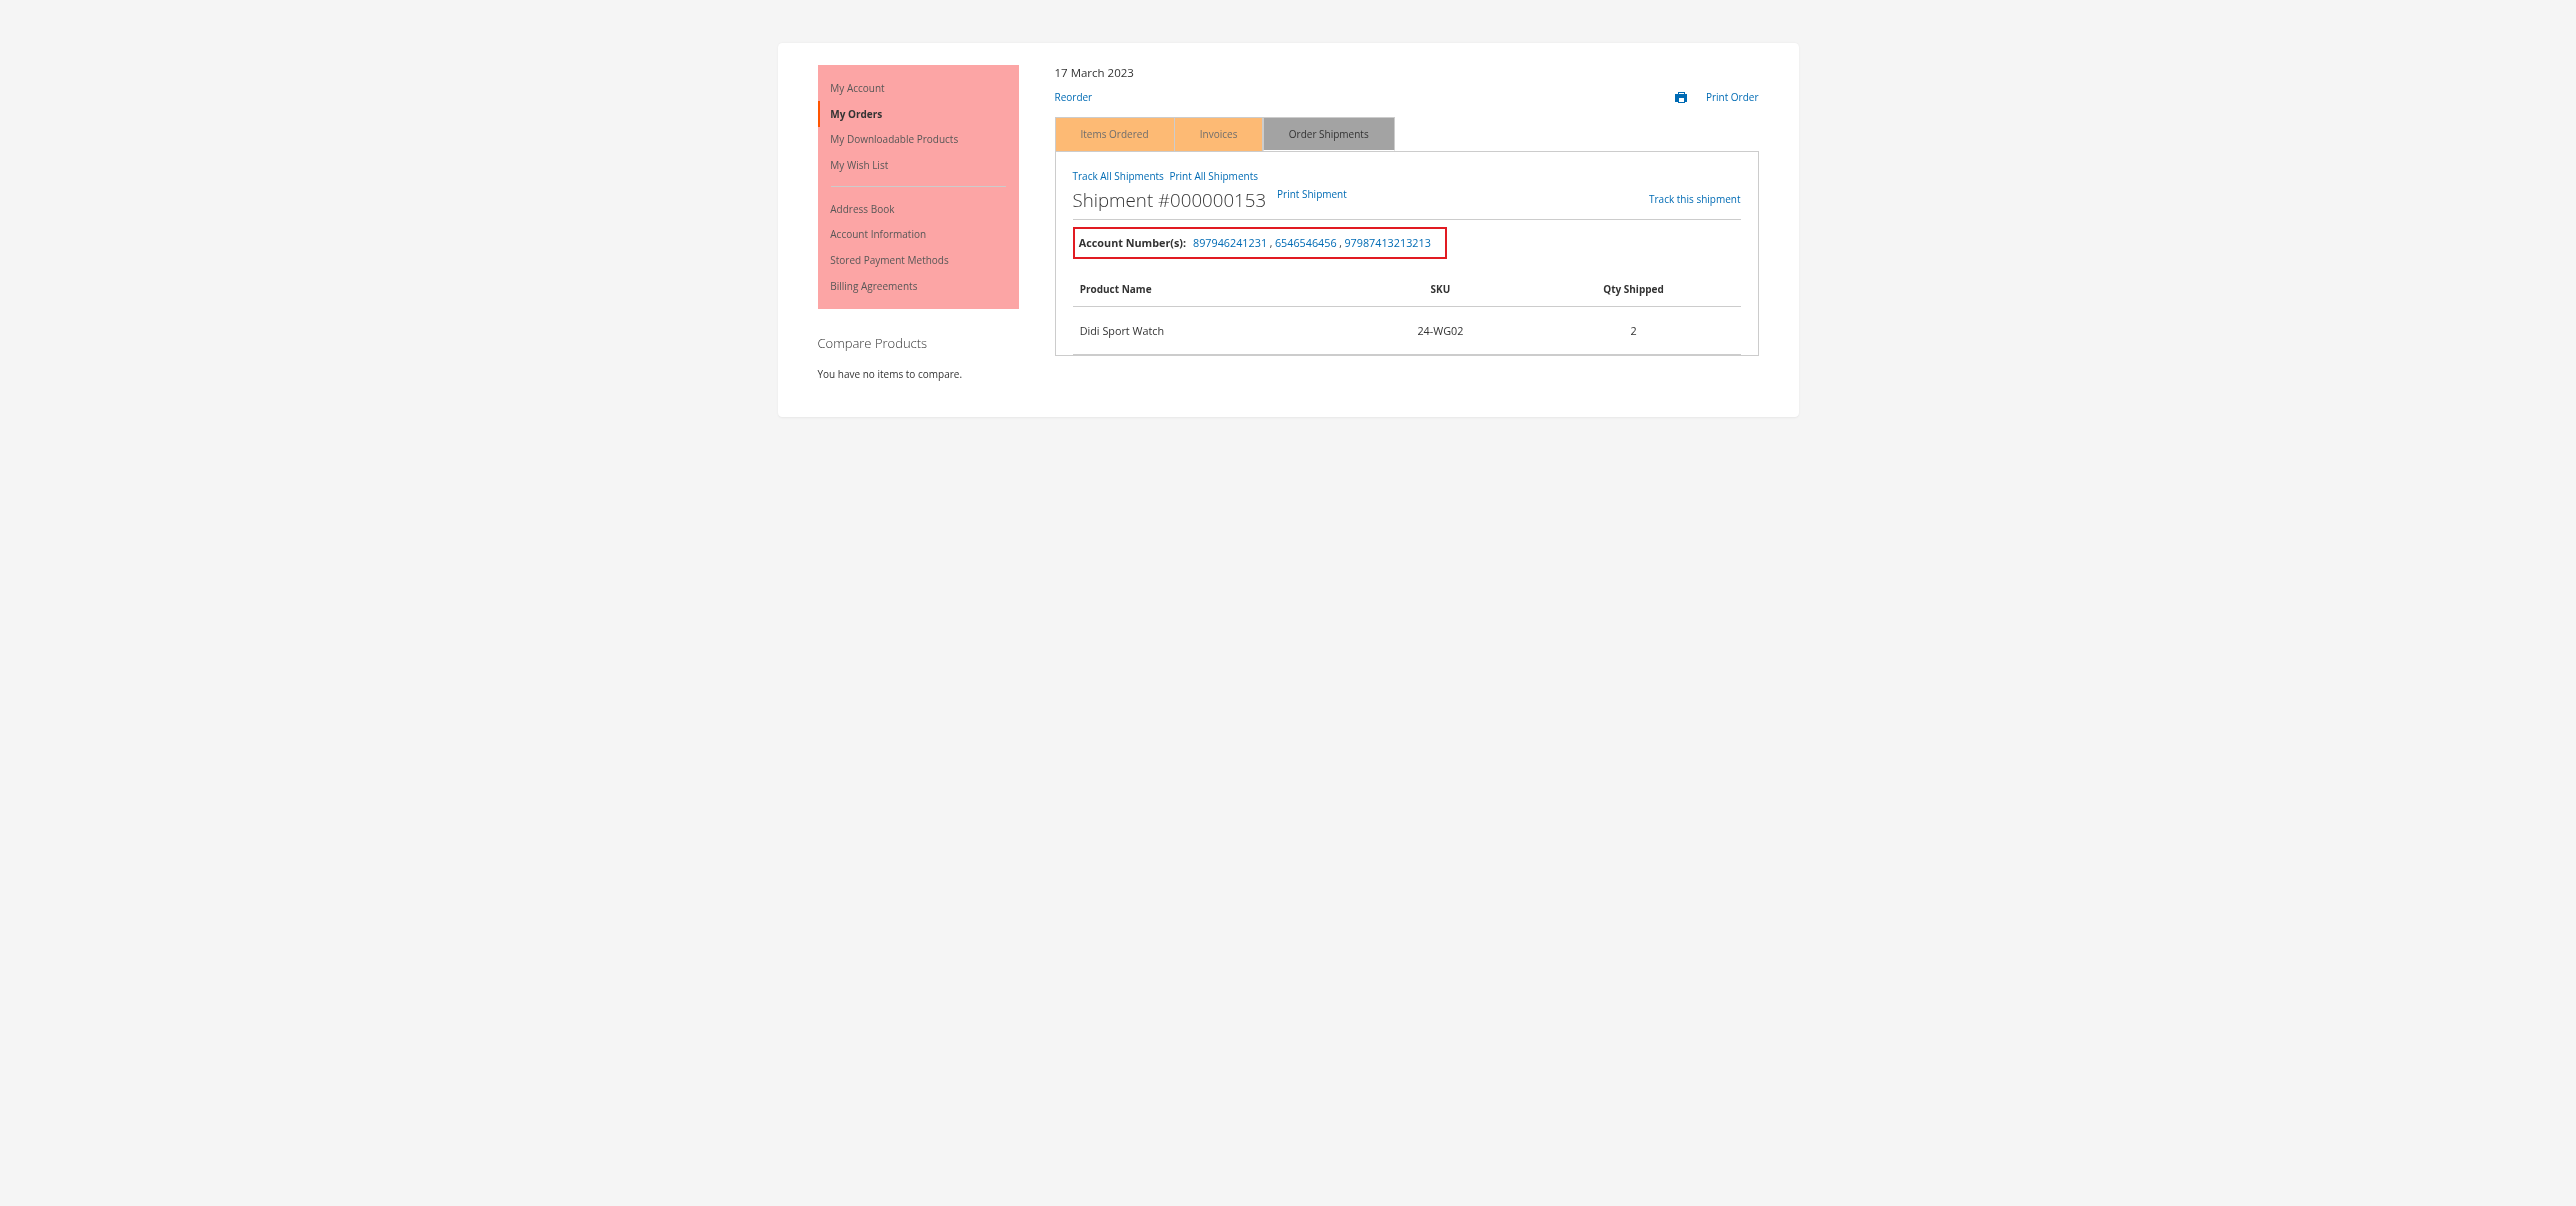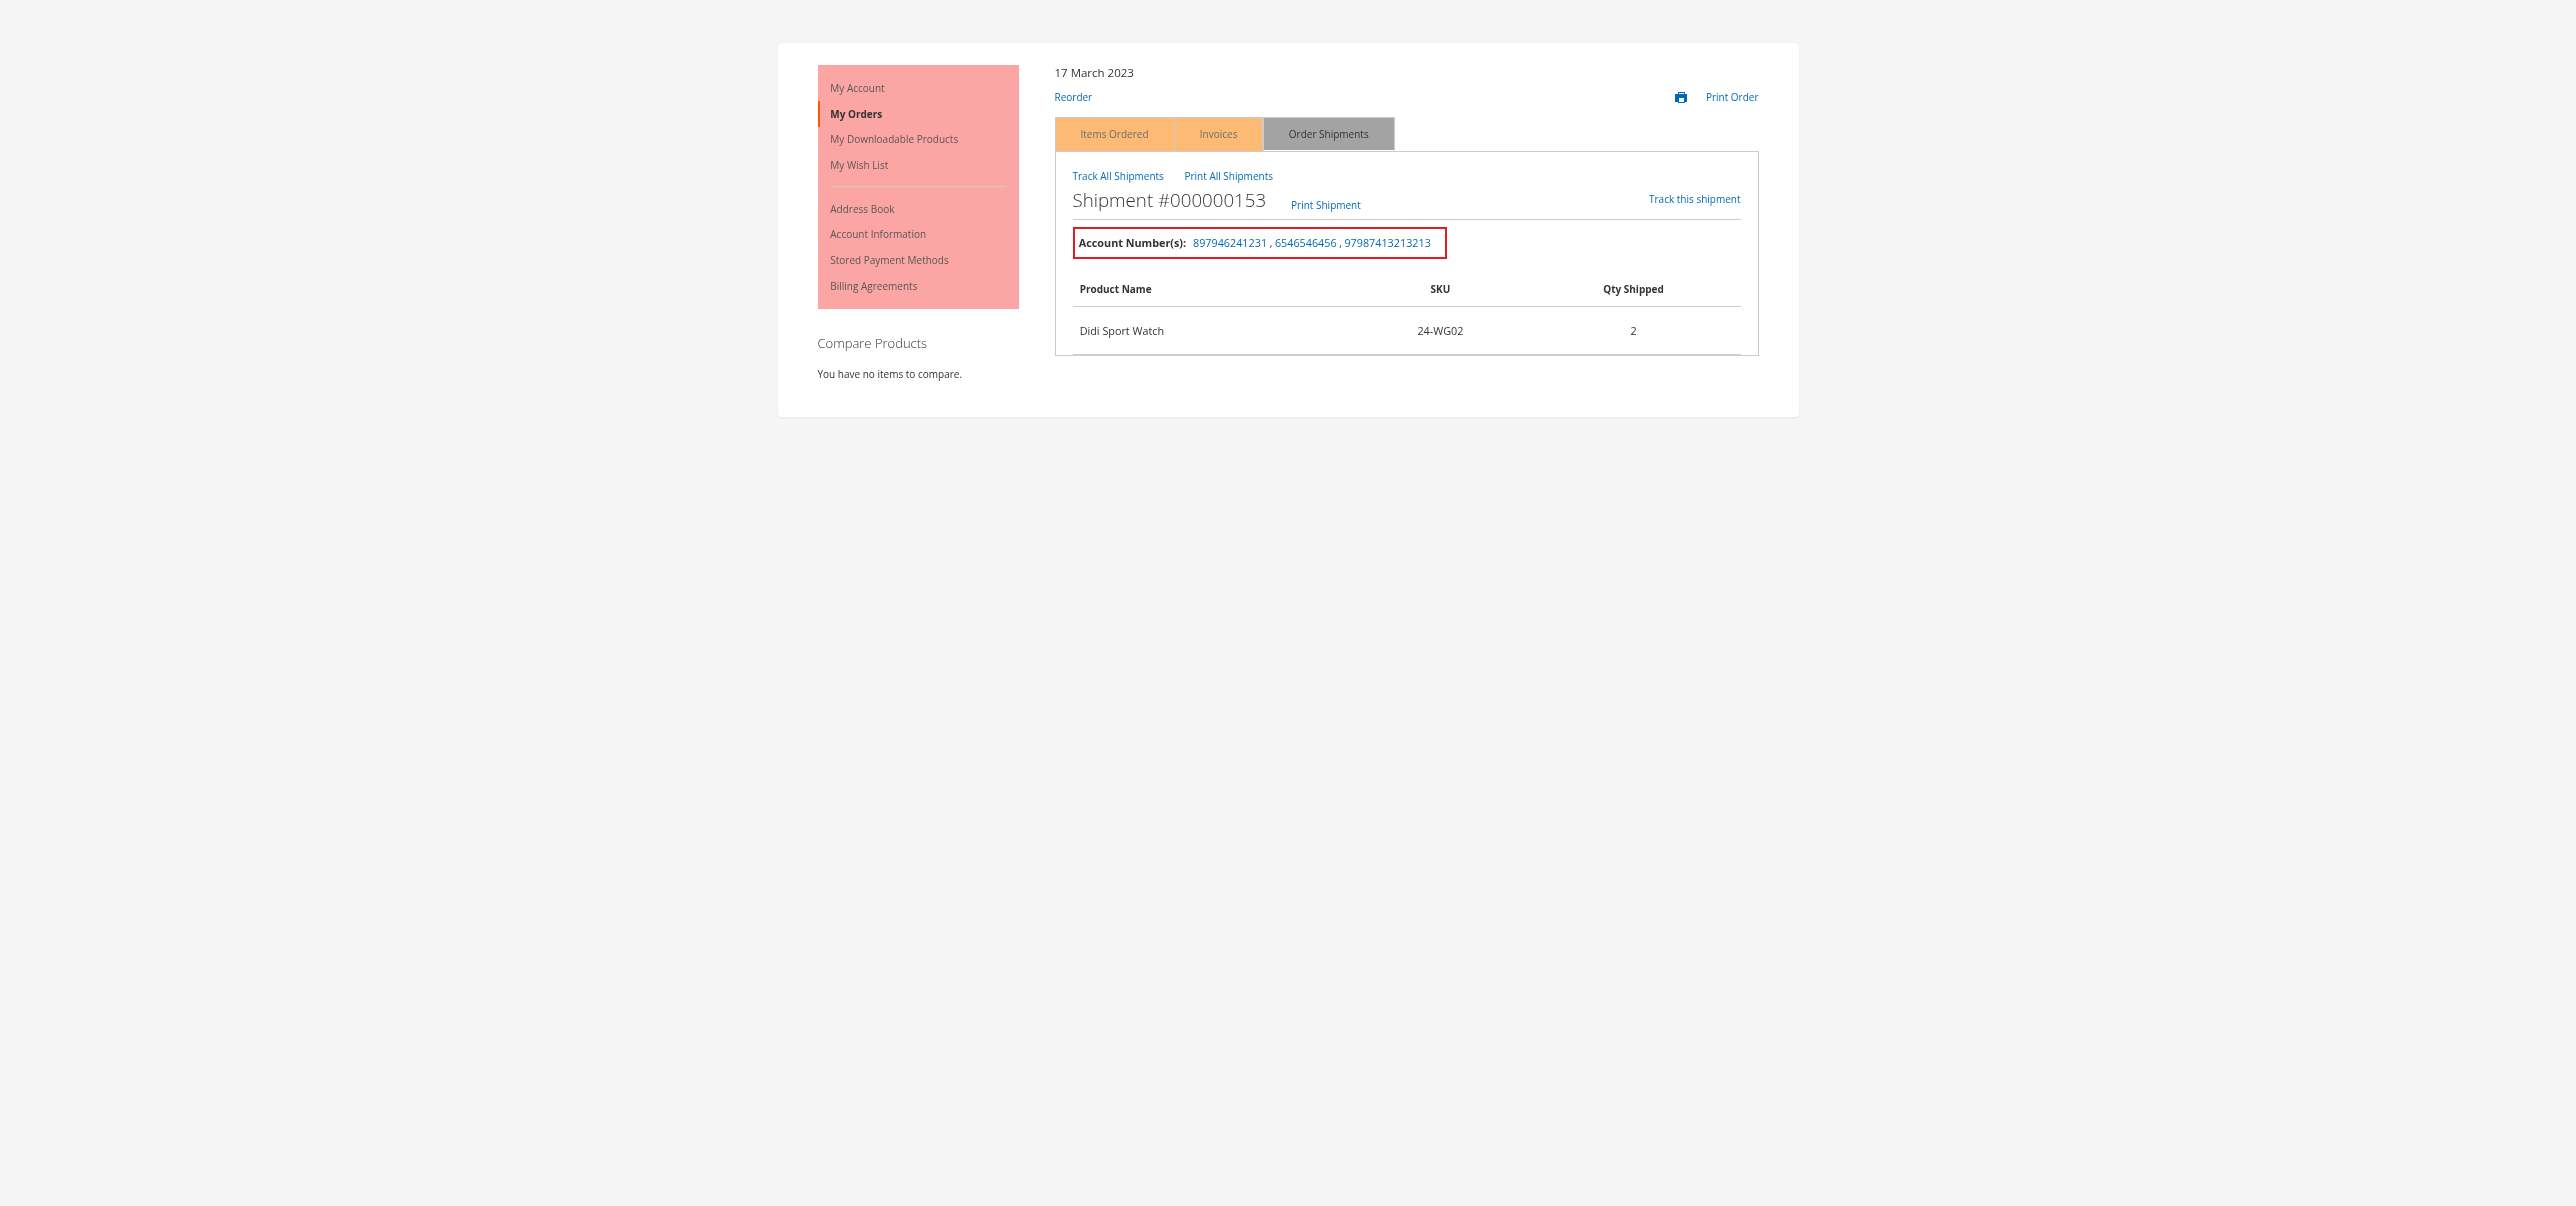--- a/index.html
+++ b/index.html
@@ -167,35 +167,35 @@
     }
     .tab-content {
       border: 0.7px solid #ccc;
       border-top: none;
       padding: 17px 17px 0 17px;
     }
     .shipment-top-links {
       margin-bottom: 4.3px;
     }
     .shipment-top-links .link + .link {
-      margin-left: 18px;
+      margin-left: 3px;
       text-align: center;
     }
     .shipment-header-row {
       display: flex;
       justify-content: space-between;
       align-items: center;
       padding-bottom: 7.2px;
       border-bottom: 0.7px solid #ccc;
       margin-bottom: 7.2px;
     }
     .shipment-title-group {
       display: flex;
-      align-items: flex-end;
-      gap: 25px;
+      align-items: flex-start;
+      gap: 11px;
     }
     .shipment-title {
       font-size: 18.7px;
       font-weight: 300;
       color: #333;
     }
     .tracking-box {
       border: 2.2px solid #e11b22;
       padding: 5.8px 14.4px 7.2px 4.3px;
       margin-bottom: 13px;

